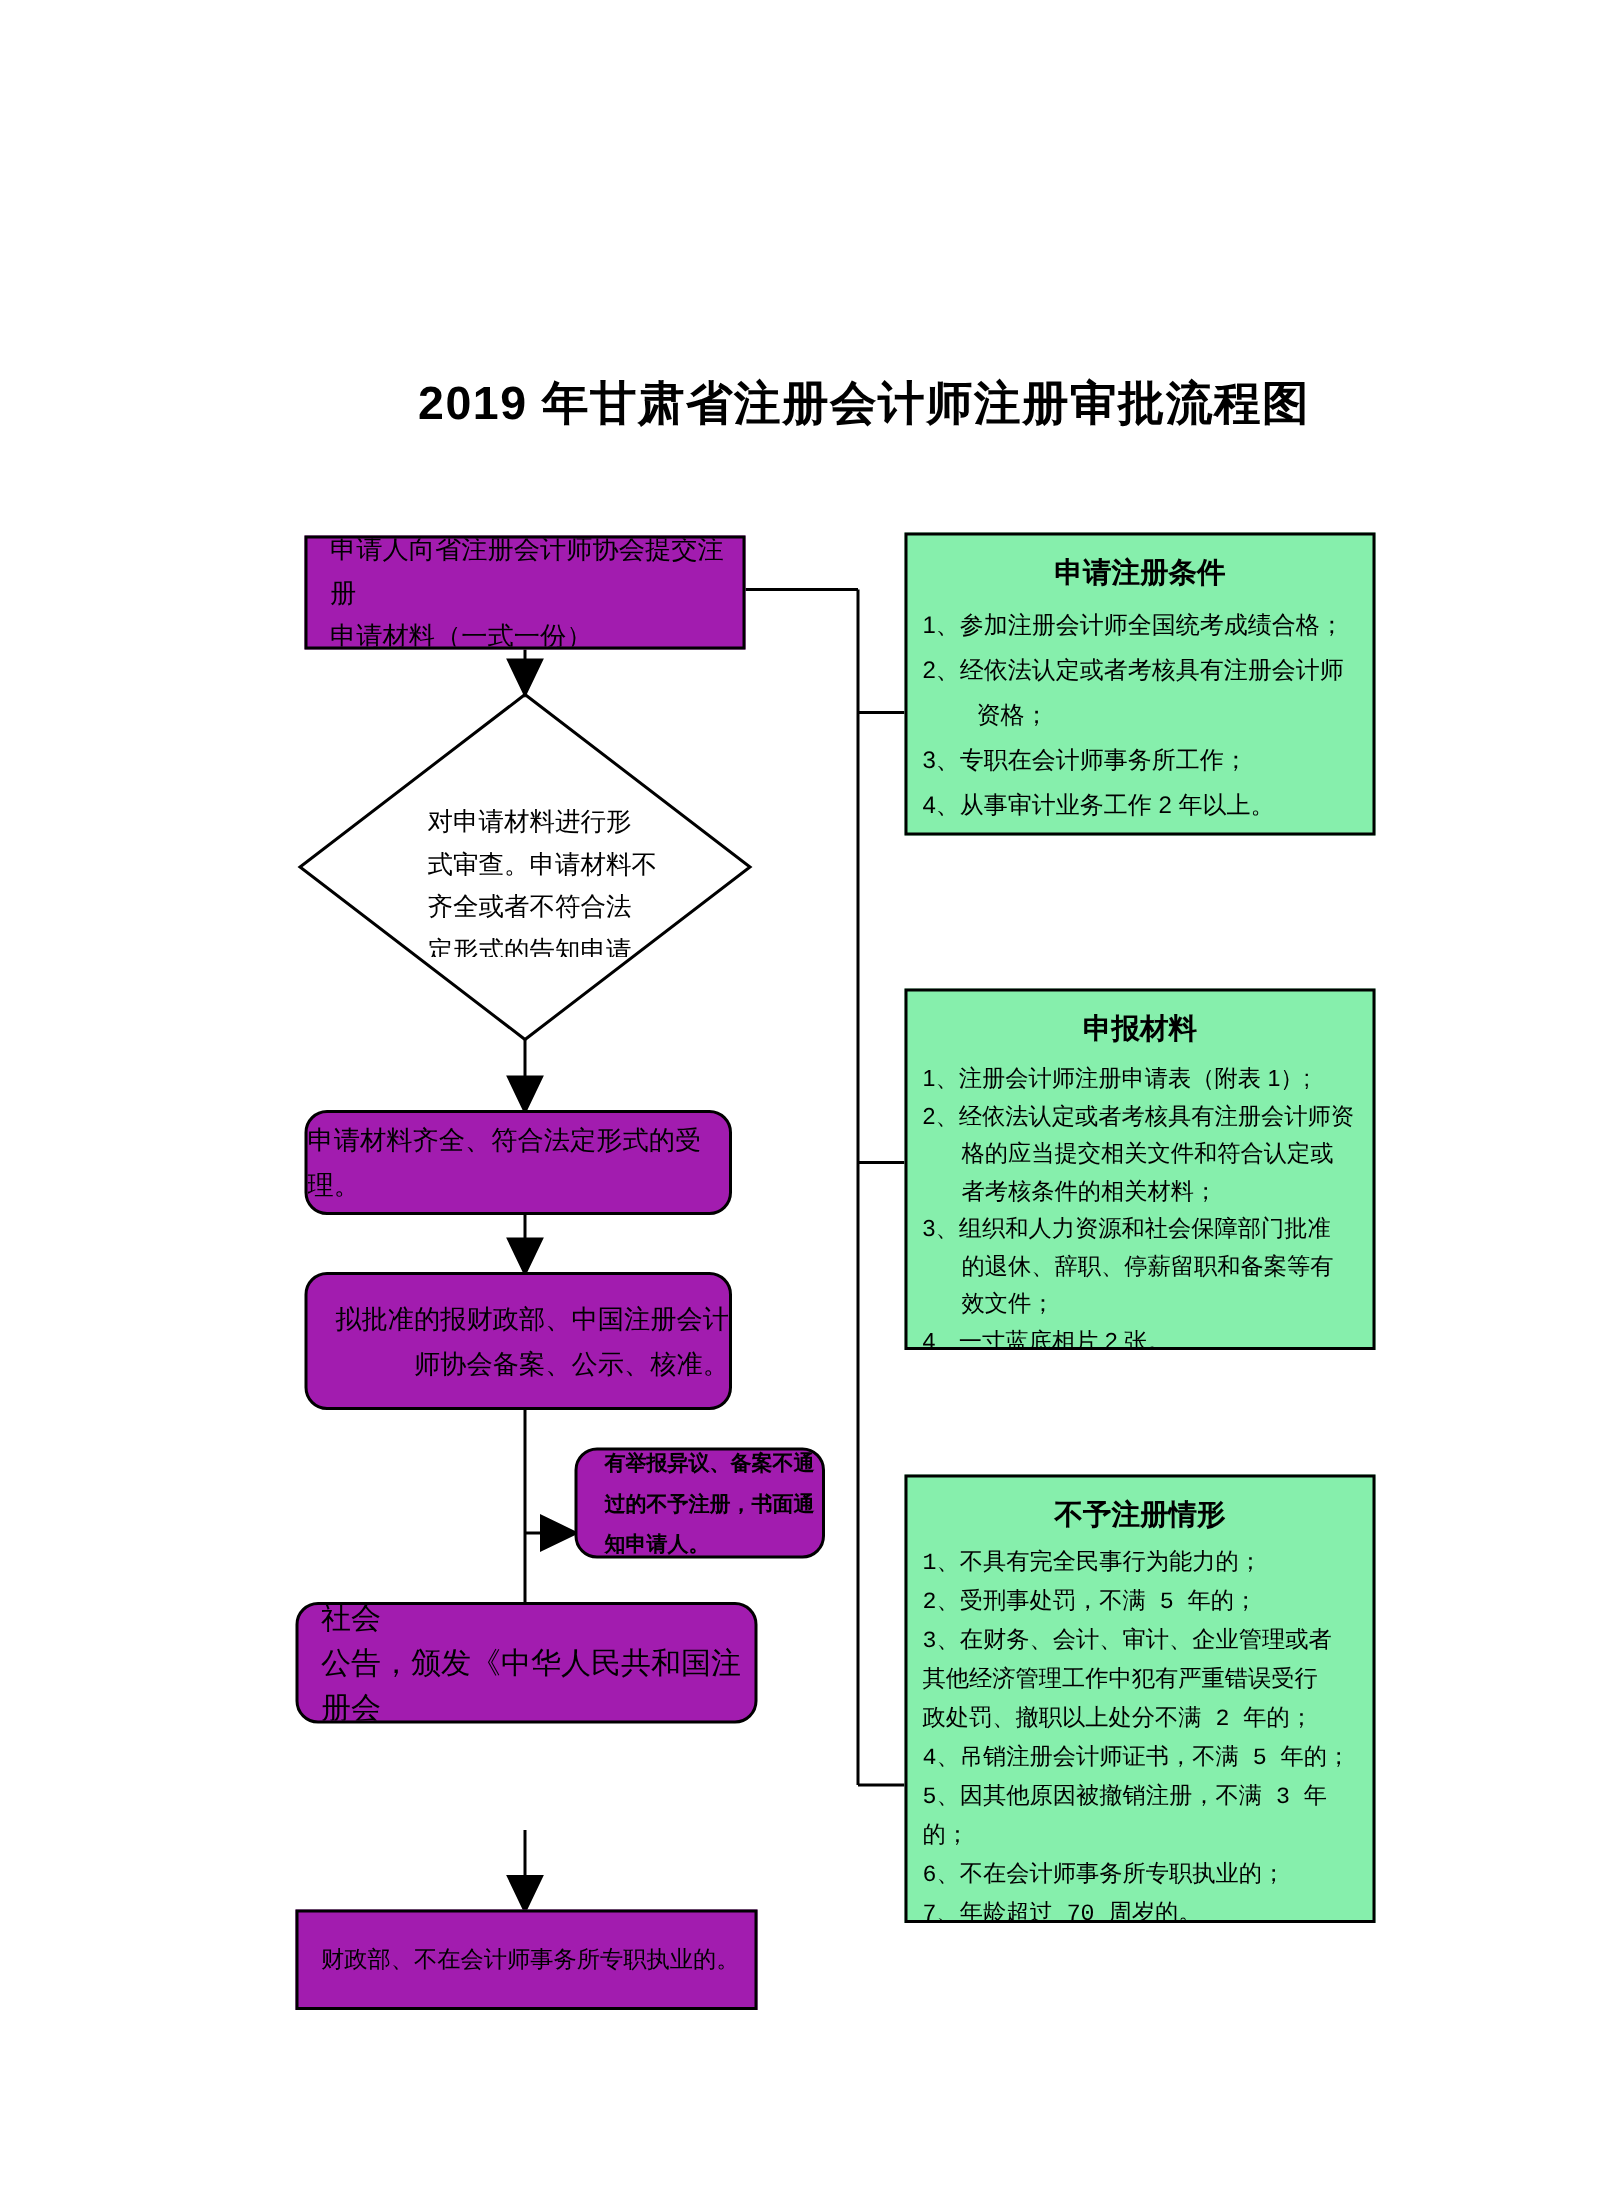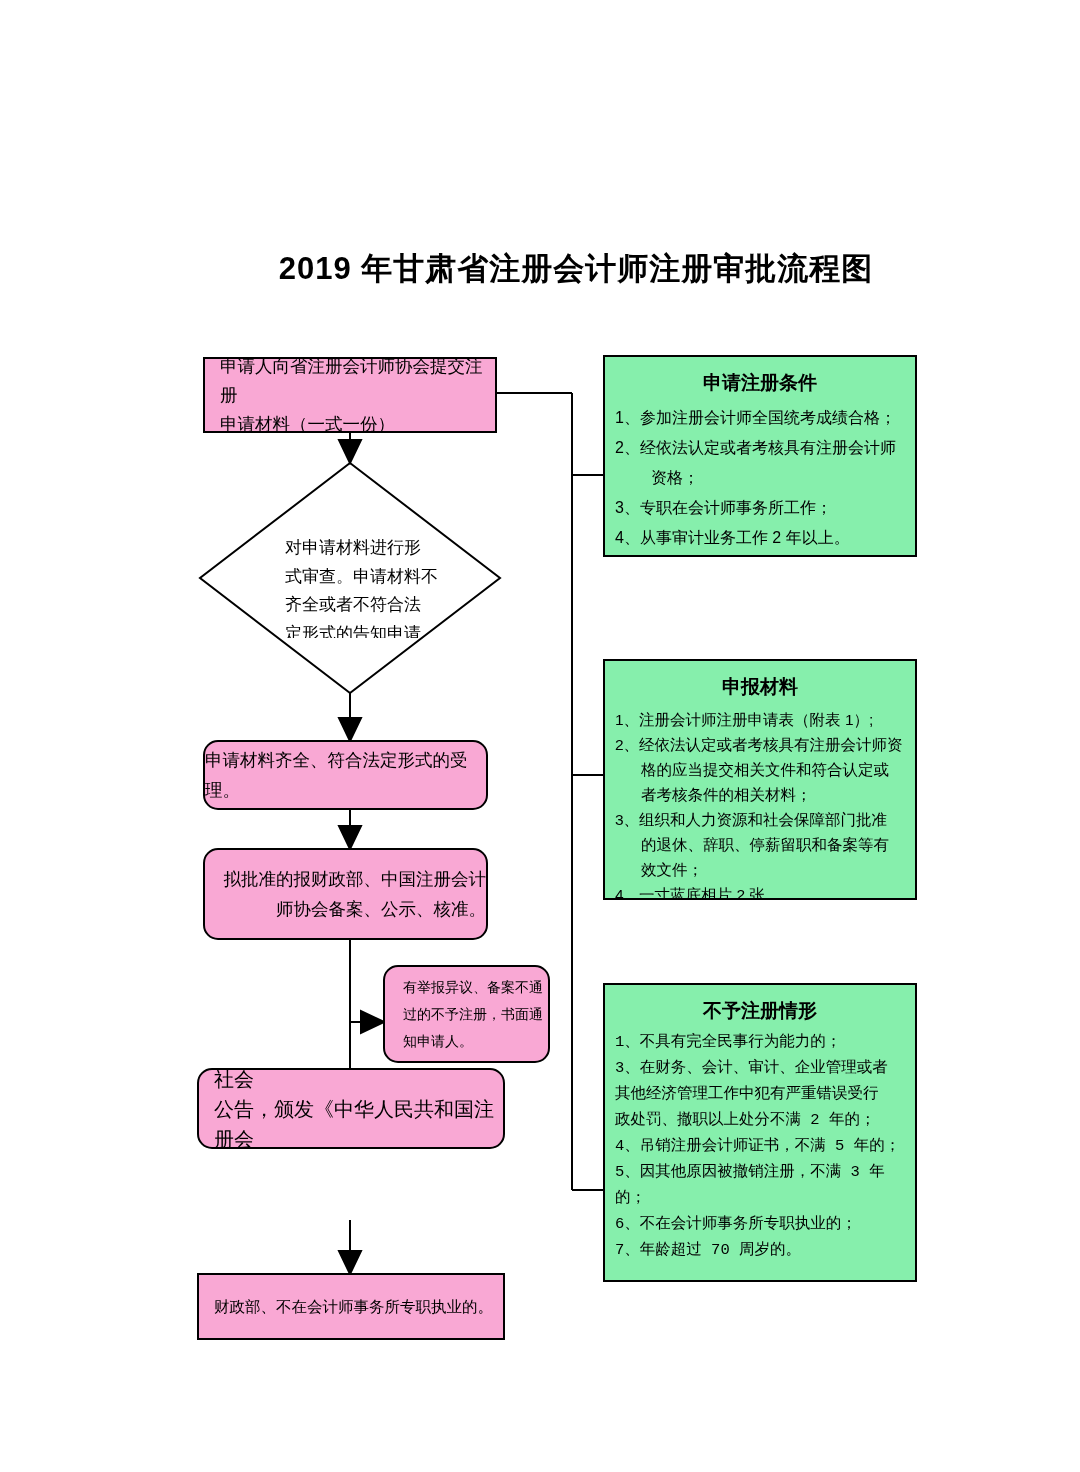--- a/index.html
+++ b/index.html
@@ -24,37 +24,37 @@
   }
   svg.connectors {
     position: absolute;
     left: 0; top: 0;
     width: 1080px; height: 1472px;
   }
   .node {
     position: absolute;
     box-sizing: border-box;
     border: 2px solid #000;
-    background: #f9a8d4;
+    background: #a21caf;
     display: flex;
     flex-direction: column;
     justify-content: center;
     overflow: hidden;
     white-space: pre-line;
   }
   .rounded { border-radius: 15px; }
 
   .submit-box   { left: 203px; top: 357px;  width: 294px; height: 76px;
                   padding-left: 15px; font-size: 17.5px; line-height: 29px; }
   .accept-box   { left: 203px; top: 740px;  width: 285px; height: 70px;
                   font-size: 17.5px; line-height: 30px; }
   .approval-box { left: 203px; top: 848px;  width: 285px; height: 92px;
                   padding-left: 15px; font-size: 17.5px; line-height: 30px; text-align: right; }
-  .reject-note  { left: 383px; top: 965px;  width: 167px; height: 98px;
-                  padding-left: 18px; font-size: 14px; line-height: 27px; }
+  .reject-note  { left: 383px; top: 965px;  width: 167px; height: 74px;
+                  padding-left: 18px; font-size: 14px; line-height: 27px; font-weight: bold; }
   .cert-box     { left: 197px; top: 1068px; width: 308px; height: 81px;
                   padding-left: 15px; font-size: 20px; line-height: 30px; }
   .query-box    { left: 197px; top: 1273px; width: 308px; height: 67px;
                   padding-left: 15px; font-size: 15.5px; line-height: 24px; }
 
   .diamond-text {
     position: absolute;
     left: 285px; top: 534px;
     width: 178px; height: 104px;
     overflow: hidden;
@@ -173,20 +173,21 @@
 的退休、辞职、停薪留职和备案等有
 效文件；</div>
         <div class="item">4、一寸蓝底相片 2 张。</div>
       </div>
   </div>
 
   <div class="info-box info-box-denial">
     <div class="info-title">不予注册情形</div>
     <div class="info-items">
         <div class="item">1、不具有完全民事行为能力的；</div>
+        <div class="item">2、受刑事处罚，不满 5 年的；</div>
         <div class="item">3、在财务、会计、审计、企业管理或者
 其他经济管理工作中犯有严重错误受行
 政处罚、撤职以上处分不满 2 年的；</div>
         <div class="item">4、吊销注册会计师证书，不满 5 年的；</div>
         <div class="item">5、因其他原因被撤销注册，不满 3 年的；</div>
         <div class="item">6、不在会计师事务所专职执业的；</div>
         <div class="item">7、年龄超过 70 周岁的。</div>
       </div>
   </div>
 

